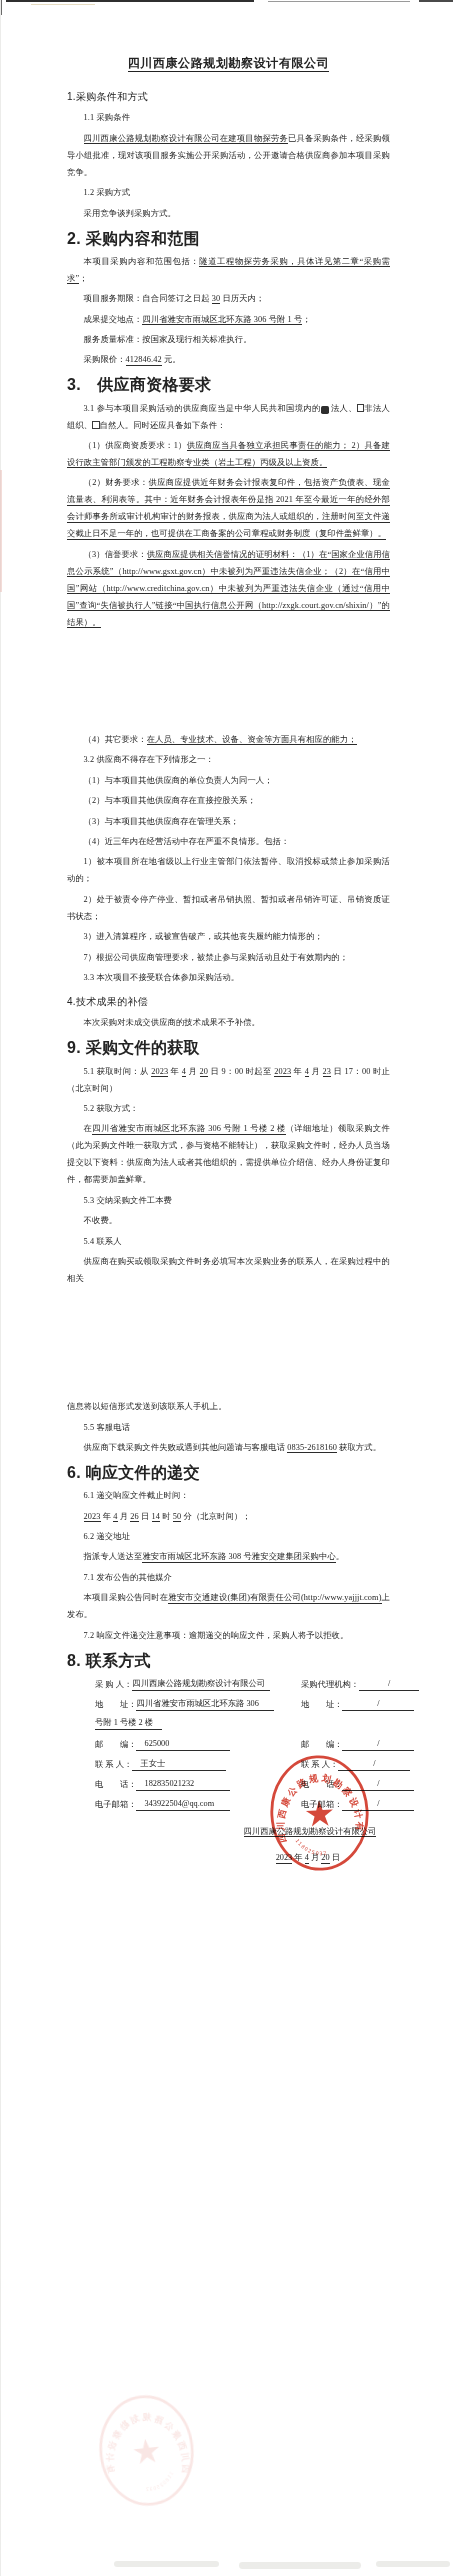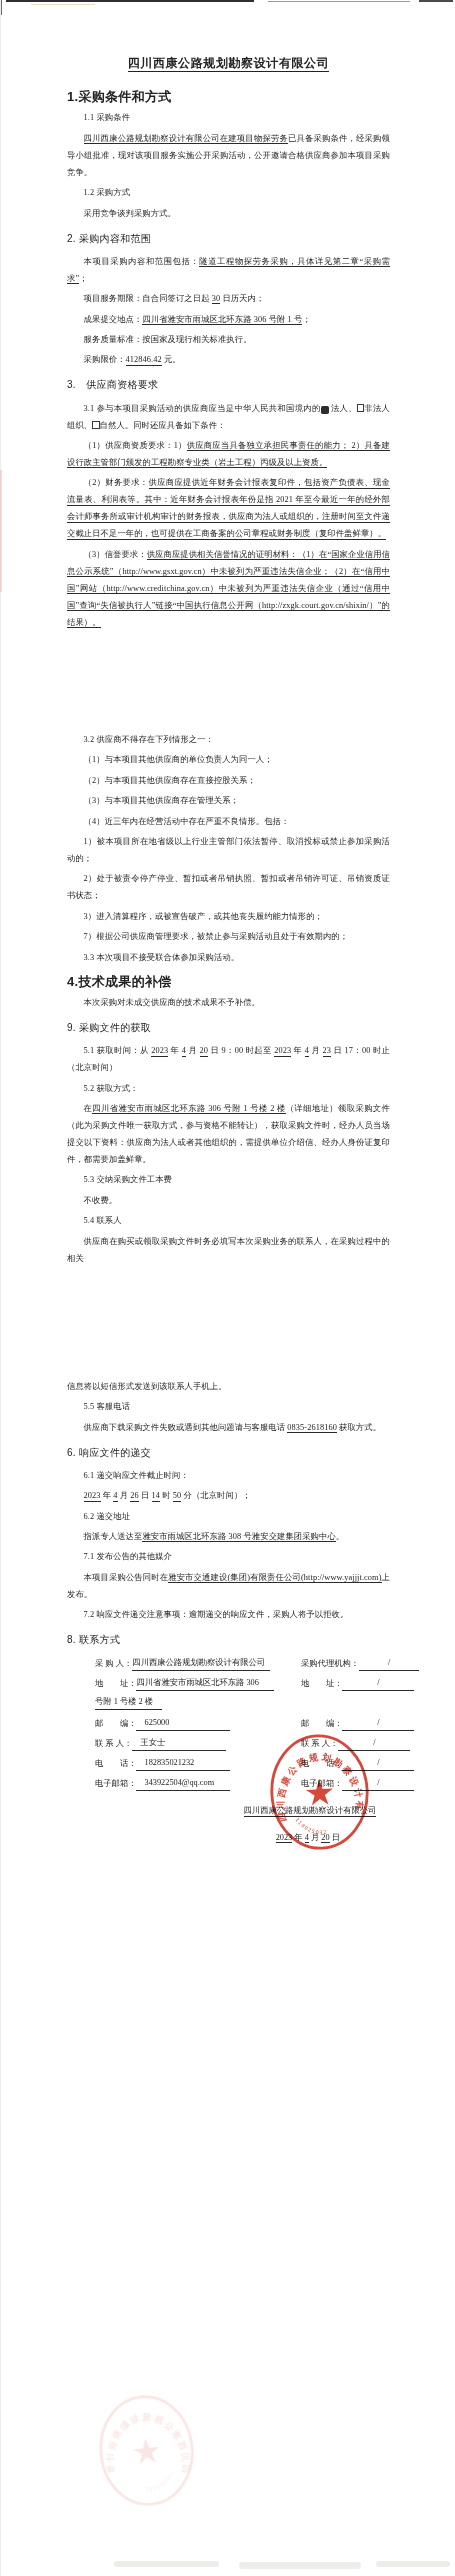--- a/index.html
+++ b/index.html
@@ -25,22 +25,22 @@
 
   .content{position:absolute;left:67px;top:54px;width:323px;}
 
   .title{ text-align:center;font-weight:bold;font-size:12px;line-height:18px;letter-spacing:0.6px;}
   .title .u2{margin-top:5.7px;display:block;}
   .tu{border-bottom:0.9px solid #222;padding-bottom:0.6px;}
 
   .blk{font-size:8.3px;line-height:17px;margin:0 0 3.4px 0;text-align:justify;letter-spacing:0.1px;}
   .para{text-indent:2em;}
   .cont{text-indent:0;}
-  .h-lg{font-family:"Liberation Sans","DejaVu Sans",sans-serif;font-weight:400;font-size:10px;line-height:15.4px;margin:9px 0 6.8px 0;text-indent:0;letter-spacing:0.3px;}
-  .h-md{font-family:"Liberation Sans","DejaVu Sans",sans-serif;font-weight:700;font-size:13px;line-height:13.7px;margin:9px 0 5.7px 0;text-indent:0;letter-spacing:0.3px;}
+  .h-lg{font-family:"Liberation Sans","DejaVu Sans",sans-serif;font-weight:700;font-size:16px;line-height:15.4px;margin:9px 0 6.8px 0;text-indent:0;letter-spacing:0.3px;}
+  .h-md{font-family:"Liberation Sans","DejaVu Sans",sans-serif;font-weight:400;font-size:10px;line-height:13.7px;margin:9px 0 5.7px 0;text-indent:0;letter-spacing:0.3px;}
   .u{border-bottom:0.6px solid #2b2b2b;padding-bottom:0.3px;}
 
   .page-gap{width:100%;}
   #gap-1{height:97px;}
   #gap-2{height:108px;}
 
   .cbx{display:inline-block;width:8px;height:8px;vertical-align:-1.1px;box-sizing:border-box;}
   .cbx-checked{background:#2e2e2e;color:#fff;font-size:6.3px;line-height:8px;text-align:center;border-radius:1.7px;font-weight:bold;font-family:"DejaVu Sans",sans-serif;}
   .cbx-empty{border:0.9px solid #3a3a3a;background:#fff;width:7.4px;height:7.4px;}
 
@@ -103,20 +103,21 @@
       <div class="blk para"><span>服务质量标准：按国家及现行相关标准执行。</span></div>
       <div class="blk para"><span>采购限价：</span><span class="u">412846.42</span><span> 元。</span></div>
       <div class="blk h-lg"><span>3.　供应商资格要求</span></div>
       <div class="blk para"><span>3.1 参与本项目采购活动的供应商应当是中华人民共和国境内的</span><span class="cbx cbx-checked">✓</span><span> 法人、</span><span class="cbx cbx-empty"></span><span>非法人组织、</span><span class="cbx cbx-empty"></span><span>自然人。同时还应具备如下条件：</span></div>
       <div class="blk para"><span>（1）供应商资质要求：1）</span><span class="u">供应商应当具备独立承担民事责任的能力； 2）具备建设行政主管部门颁发的工程勘察专业类（岩土工程）丙级及以上资质。</span></div>
       <div class="blk para"><span>（2）财务要求：</span><span class="u">供应商应提供近年财务会计报表复印件，包括资产负债表、现金流量表、利润表等。其中：近年财务会计报表年份是指 2021 年至今最近一年的经外部会计师事务所或审计机构审计的财务报表，供应商为法人或组织的，注册时间至文件递交截止日不足一年的，也可提供在工商备案的公司章程或财务制度（复印件盖鲜章）。</span></div>
       <div class="blk para"><span>（3）信誉要求：</span><span class="u">供应商应提供相关信誉情况的证明材料：（1）在“国家企业信用信息公示系统”（http://www.gsxt.gov.cn）中未被列为严重违法失信企业；（2）在“信用中国”网站（http://www.creditchina.gov.cn）中未被列为严重违法失信企业（通过“信用中国”查询“失信被执行人”链接“中国执行信息公开网（http://zxgk.court.gov.cn/shixin/）”的结果）。</span></div>
     </section>
   <div class="page-gap" id="gap-1"></div>
   <section id="sec-page2">
+      <div class="blk para"><span>（4）其它要求：</span><span class="u">在人员、专业技术、设备、资金等方面具有相应的能力；</span></div>
       <div class="blk para"><span>3.2 供应商不得存在下列情形之一：</span></div>
       <div class="blk para"><span>（1）与本项目其他供应商的单位负责人为同一人；</span></div>
       <div class="blk para"><span>（2）与本项目其他供应商存在直接控股关系；</span></div>
       <div class="blk para"><span>（3）与本项目其他供应商存在管理关系；</span></div>
       <div class="blk para"><span>（4）近三年内在经营活动中存在严重不良情形。包括：</span></div>
       <div class="blk para"><span>1）被本项目所在地省级以上行业主管部门依法暂停、取消投标或禁止参加采购活动的；</span></div>
       <div class="blk para"><span>2）处于被责令停产停业、暂扣或者吊销执照、暂扣或者吊销许可证、吊销资质证书状态；</span></div>
       <div class="blk para"><span>3）进入清算程序，或被宣告破产，或其他丧失履约能力情形的；</span></div>
       <div class="blk para"><span>7）根据公司供应商管理要求，被禁止参与采购活动且处于有效期内的；</span></div>
       <div class="blk para"><span>3.3 本次项目不接受联合体参加采购活动。</span></div>

